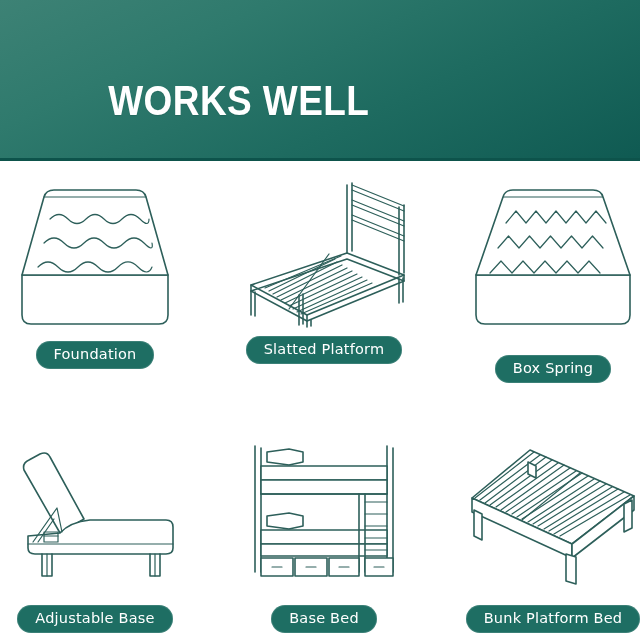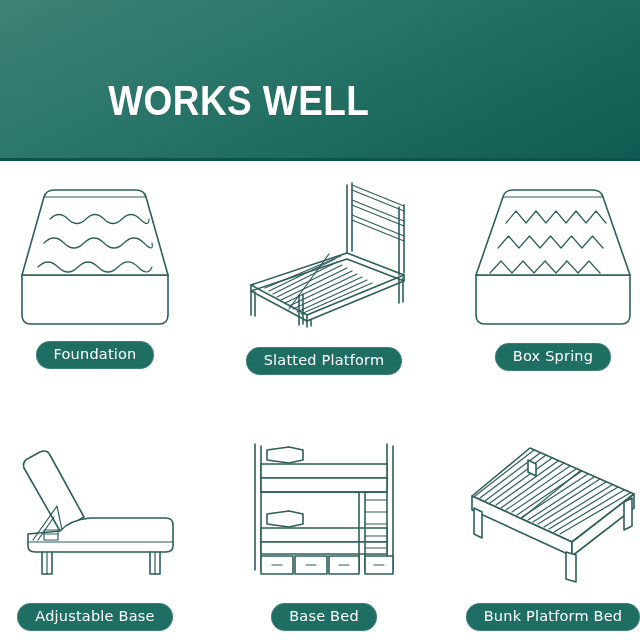--- a/index.html
+++ b/index.html
@@ -81,22 +81,22 @@
     font-size: 14.5px;
     line-height: 17px;
     letter-spacing: 0.2px;
     white-space: nowrap;
     box-shadow: inset 0 0 0 1px rgba(255,255,255,0.13);
   }
   .row2 .pill { margin-top: 14px; }
 
   
   .cell.foundation .pill { margin-top: 6px; }
-  .cell.slatted    .pill { margin-top: 12px; text-align: center; }
-  .cell.boxspring  .pill { margin-top: 8px; }
+  .cell.slatted    .pill { margin-top: 1px; text-align: center; }
+  .cell.boxspring  .pill { margin-top: 20px; }
 
   svg { overflow: visible; }
   .ln {
     fill: none;
     stroke: #2d5f5a;
     stroke-width: 1.6;
     stroke-linejoin: round;
     stroke-linecap: round;
   }
   .ln-thin {

